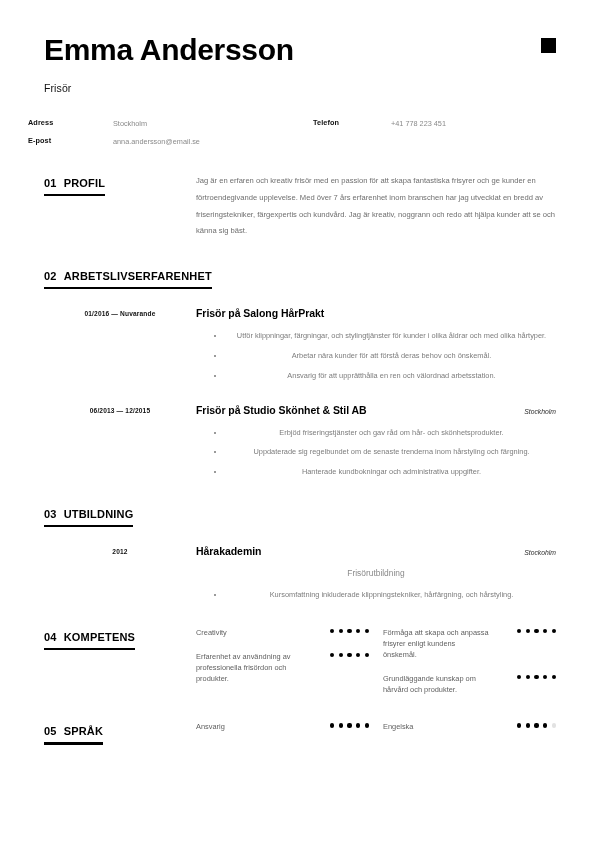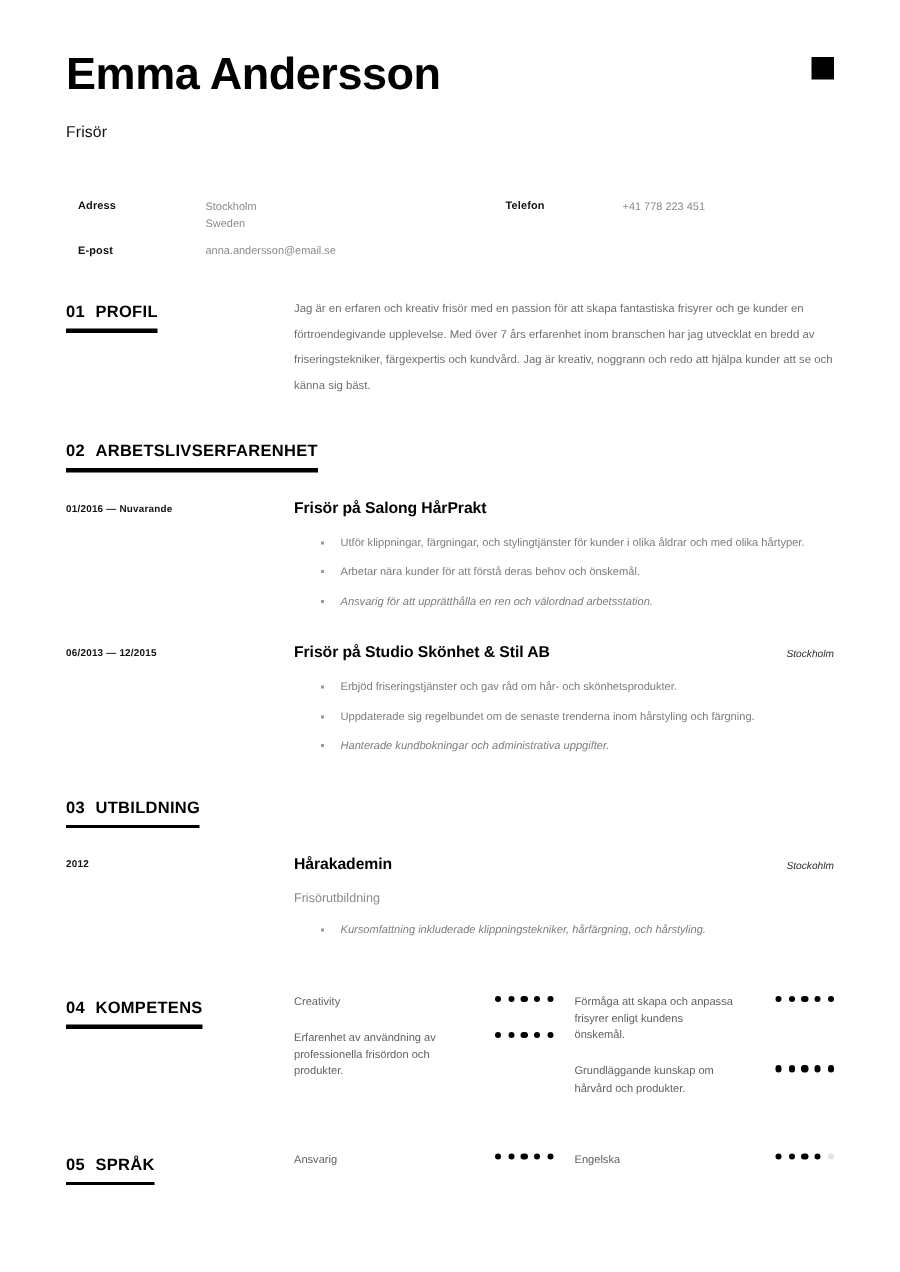--- a/index.html
+++ b/index.html
@@ -48,22 +48,22 @@
     position: absolute;
     top: 38px;
     right: 44px;
     width: 15px;
     height: 15px;
     background: #000;
   }
 
   
   .contact {
-    margin-top: 38px;
-    padding: 0 52px;
+    margin-top: 24px;
+    padding: 0 28px;
     display: grid;
     grid-template-columns: 85px 200px 78px 1fr;
     row-gap: 7px;
     font-size: 7.3px;
   }
   .c-label {
     font-weight: bold;
     color: #111;
     letter-spacing: 0.1px;
     padding-top: 0.5px;
@@ -106,20 +106,21 @@
 
   
   .entries {
     padding: 0 44px;
     margin-top: 18px;
   }
   .entry {
     display: grid;
     grid-template-columns: 152px 1fr;
     margin-bottom: 22px;
+    text-align: center;
   }
   .entry:last-child { margin-bottom: 0; }
   .entry-date {
     font-size: 6.6px;
     font-weight: bold;
     color: #111;
     letter-spacing: 0.15px;
     padding-top: 3px;
   }
   .entry-main { position: relative; }
@@ -152,37 +153,37 @@
     padding: 0 0 0 18px;
   }
   ul.bullets li {
     position: relative;
     font-size: 7.4px;
     color: #7c7c7c;
     line-height: 1.45;
     margin-bottom: 9px;
     padding-left: 13px;
   }
-  ul.bullets li:last-child { margin-bottom: 0; font-style: italic; }
+  ul.bullets li:last-child { margin-bottom: 0; }
   ul.bullets li::before {
     content: "";
     position: absolute;
     left: 0;
     top: 4px;
     width: 2px;
     height: 2px;
     background: #9a9a9a;
   }
 
   
   .skills-wrap {
     padding: 0 44px;
     display: grid;
     grid-template-columns: 152px 1fr;
-    margin-top: 36px;
+    margin-top: 26px;
   }
   .skills-cols {
     display: grid;
     grid-template-columns: 1fr 1fr;
     column-gap: 14px;
   }
   .skill-col { }
   .skill-item {
     display: flex;
     justify-content: space-between;
@@ -220,21 +221,20 @@
   <div class="header">
     <h1 class="name">Emma Andersson</h1>
     <div class="job-title">Frisör</div>
     <div class="photo-box"></div>
   </div>
 
   <div class="contact">
     <div class="c-label">Adress</div>
     <div class="c-value">
       <div>Stockholm</div>
-      <div>Sweden</div>
     </div>
     <div class="c-label">Telefon</div>
     <div class="c-value">+41 778 223 451</div>
 
     <div class="c-label">E-post</div>
     <div class="c-value">anna.andersson@email.se</div>
     <div></div>
     <div></div>
   </div>
 

